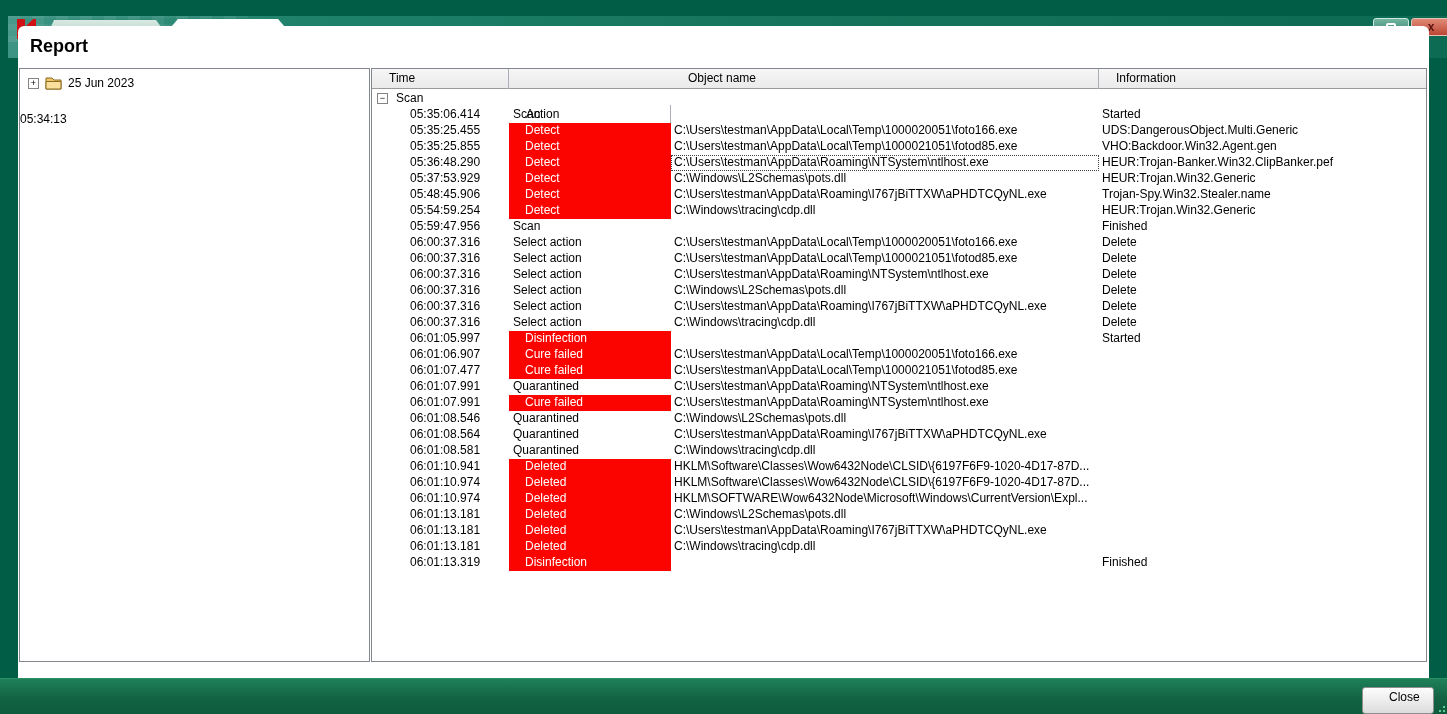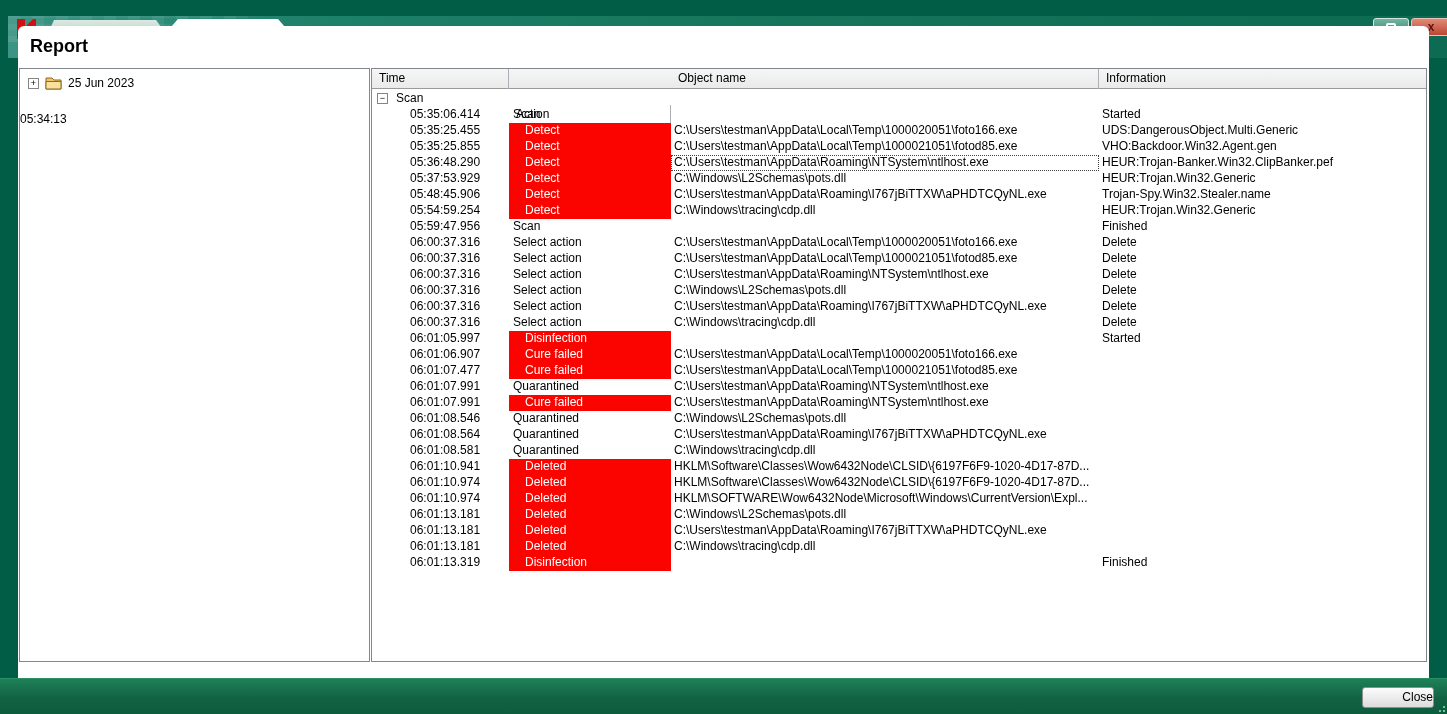--- a/index.html
+++ b/index.html
@@ -68,21 +68,21 @@
   .tree-row .spacer { width:19px; flex:0 0 19px; }
   .tree-icon { margin-left:6px; margin-right:6px; }
   
   .table-panel { left:353px; top:42px; width:1056px; height:594px; overflow:hidden; }
   .thead {
     position:absolute; left:0; top:0; right:0; height:20px;
     background:linear-gradient(180deg,#f6f6f6,#eaeaea);
     border-bottom:1px solid #9a9a9a;
   }
   .th {
-    position:absolute; top:0; height:20px; line-height:19px; padding-left:7px;
+    position:absolute; top:0; height:20px; line-height:19px; padding-left:17px;
     border-right:1px solid #aab0b5; overflow:hidden; white-space:nowrap;
   }
   .th-time   { left:0;     width:137px; }
   .th-action { left:137px; width:162px;margin-top:36px; }
   .th-object { left:299px; width:428px; }
   .th-info   { left:727px; right:0; border-right:none; }
   .tbody { position:absolute; left:0; top:22px; right:0; bottom:0; }
   .trow { position:relative; height:16px; white-space:nowrap; }
   .cell { position:absolute; top:0; height:16px; line-height:15px; overflow:hidden; }
   .c-time   { left:38px;  width:92px; }
@@ -93,24 +93,24 @@
   .focused { outline:1px dotted #404040; outline-offset:-1px; }
   .group-row .expander { position:absolute; left:5px; top:2px; }
   .group-label { position:absolute; left:24px; top:0; line-height:15px; }
   
   .footer {
     position:absolute; left:0; bottom:0; width:1447px; height:36px;
     background:linear-gradient(180deg,#1e8158 0%,#136244 55%,#0e5c3e 100%);
     border-top:1px solid #2c8f66;
   }
   .close-btn {
-    position:absolute; right:13px; top:8px; width:72px; height:21px;
+    position:absolute; right:13px; top:8px; width:72px; height:27px;
     background:linear-gradient(180deg,#fdfdfd,#dcdcdc);
     border:1px solid #8e8e8e; border-radius:3px;
-    font-size:12px; text-align:right; line-height:19px; cursor:pointer;padding-left:26px;
+    font-size:12px; text-align:left; line-height:19px; cursor:pointer;padding-left:26px;
   }
   .grip { position:absolute; right:2px; bottom:2px; width:10px; height:10px; }
   .grip i { position:absolute; width:2px; height:2px; background:#5fcf96; }
   .grip i:nth-child(1){ right:0; bottom:0; }
   .grip i:nth-child(2){ right:4px; bottom:0; }
   .grip i:nth-child(3){ right:0; bottom:4px; }
 </style>
 </head>
 <body>
 

